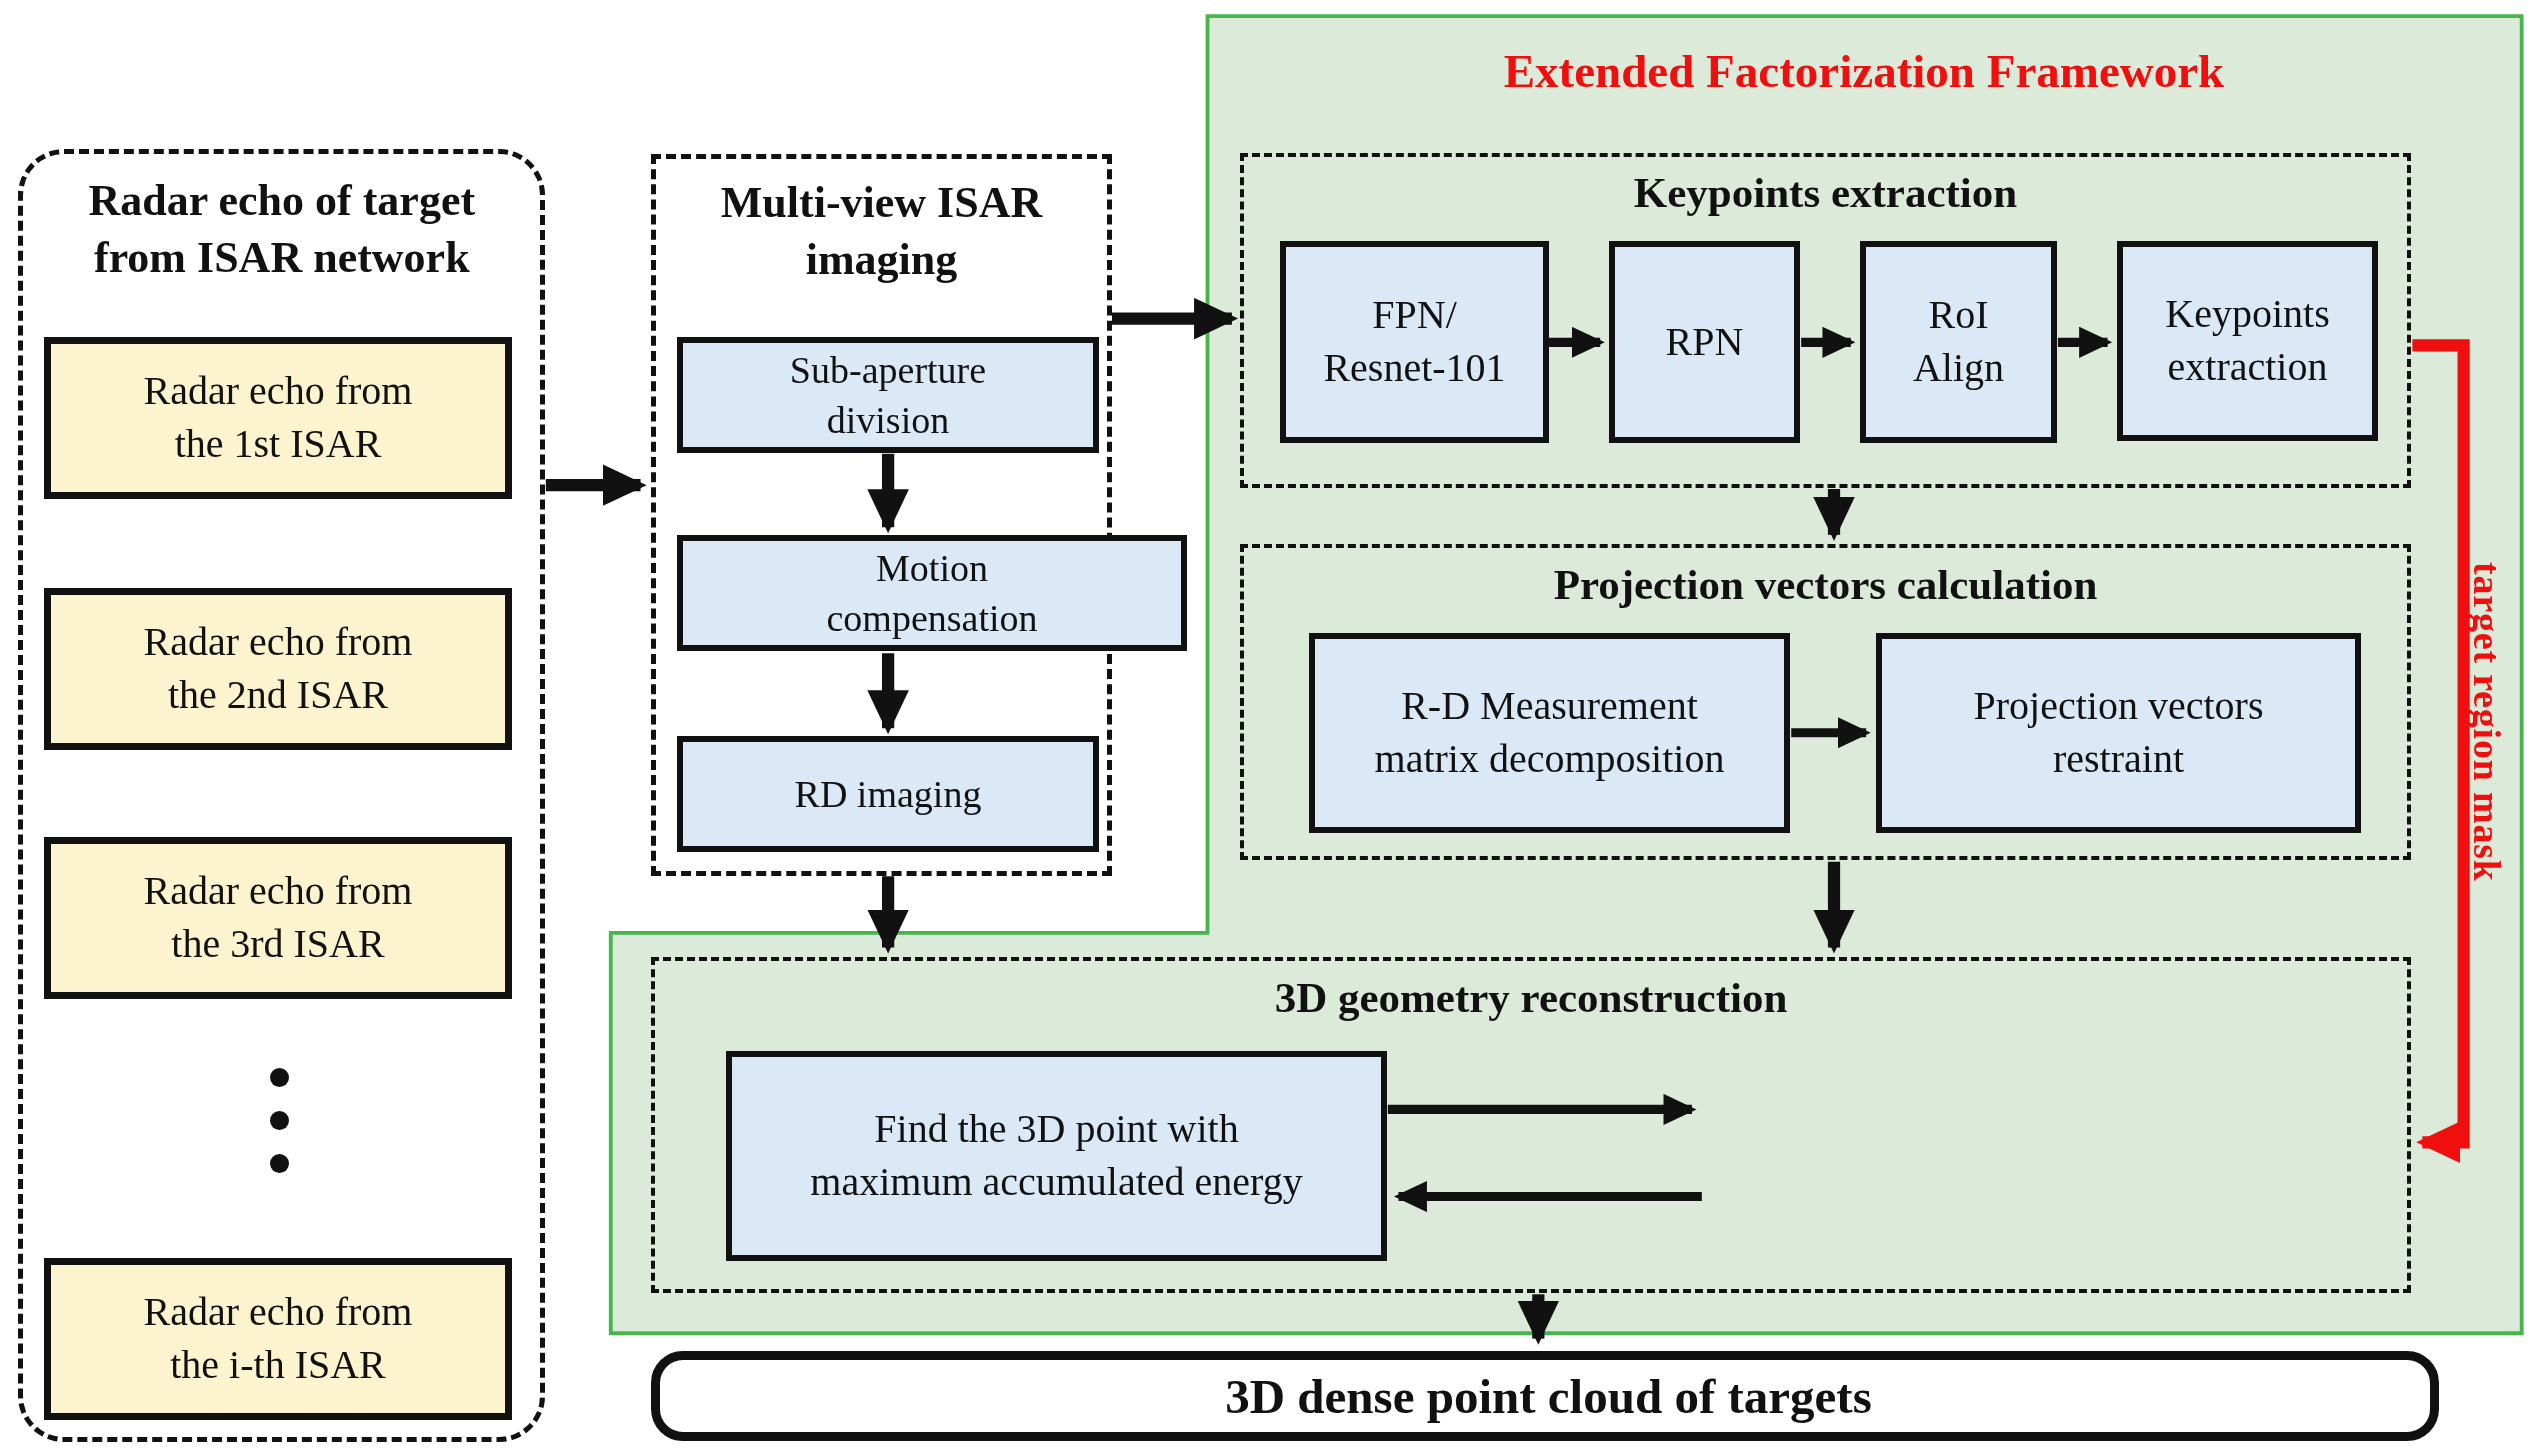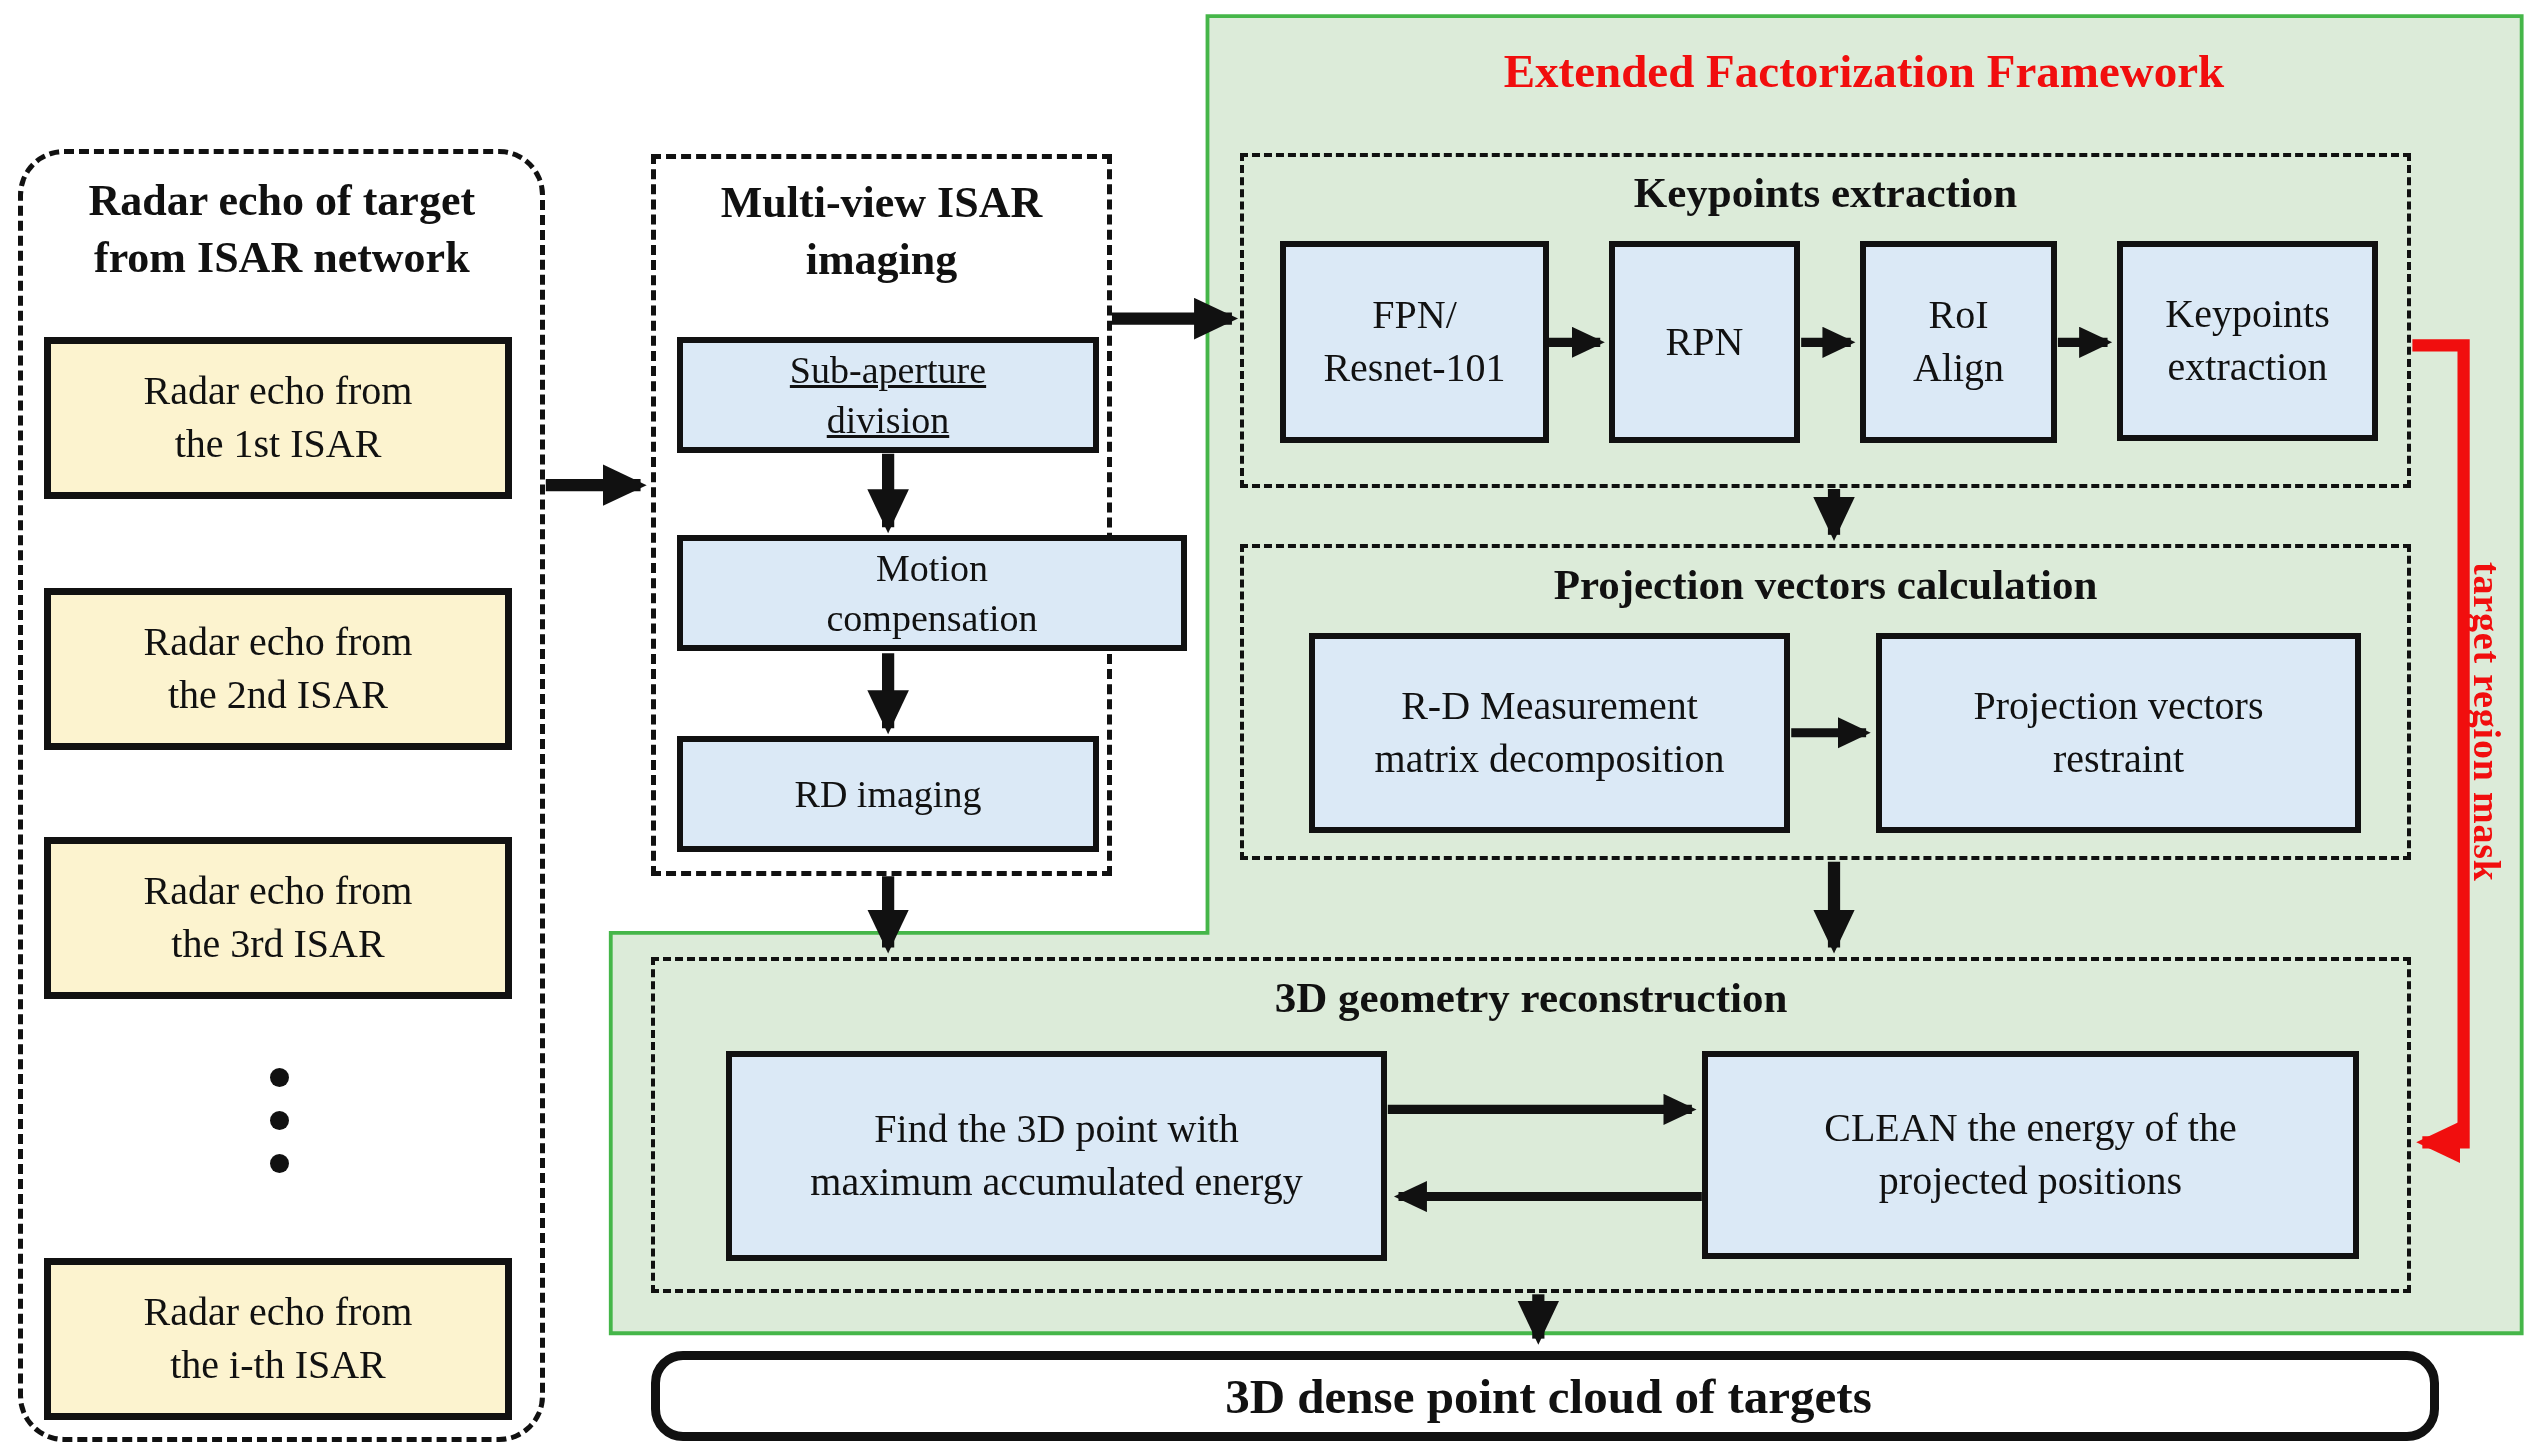--- a/index.html
+++ b/index.html
@@ -55,21 +55,21 @@
     <i></i>
       <i></i>
       <i></i>
   </div>
   <div class="node ybox pre" style="left:44px;top:1258px;width:468px;height:162px;">Radar echo from
 the i-th ISAR</div>
 
   <div class="dashpanel" style="left:651px;top:154px;width:461px;height:722px;"></div>
   <div class="ptitle pre" style="left:651px;top:174px;width:461px;">Multi-view ISAR
 imaging</div>
-  <div class="node bbox pre" style="left:677px;top:337px;width:422px;height:116px;font-size:38px;text-decoration:underline;">Sub-aperture
+  <div class="node bbox pre" style="left:677px;top:337px;width:422px;height:116px;font-size:38px;">Sub-aperture
 division</div>
   <div class="node bbox pre" style="left:677px;top:535px;width:510px;height:116px;font-size:38px;">Motion
 compensation</div>
   <div class="node bbox pre" style="left:677px;top:736px;width:422px;height:116px;font-size:38px;">RD imaging</div>
 
   <div class="redtitle" style="left:1207px;top:44px;width:1314px;color:#f10e0e;">Extended Factorization Framework</div>
 
   <div class="dashsec" style="left:1240px;top:153px;width:1171px;height:335px;"></div>
   <div class="sectitle" style="left:1240px;top:167px;width:1171px;">Keypoints extraction</div>
   <div class="node bbox pre" style="left:1280px;top:241px;width:269px;height:202px;">FPN/
@@ -84,22 +84,20 @@
   <div class="sectitle" style="left:1240px;top:559px;width:1171px;">Projection vectors calculation</div>
   <div class="node bbox pre" style="left:1309px;top:633px;width:481px;height:200px;">R-D Measurement
 matrix decomposition</div>
   <div class="node bbox pre" style="left:1876px;top:633px;width:485px;height:200px;">Projection vectors
 restraint</div>
 
   <div class="dashsec" style="left:651px;top:957px;width:1760px;height:336px;"></div>
   <div class="sectitle" style="left:651px;top:972px;width:1760px;">3D geometry reconstruction</div>
   <div class="node bbox pre" style="left:726px;top:1051px;width:661px;height:210px;">Find the 3D point with
 maximum accumulated energy</div>
-  <div class="node bbox pre" style="left:1702px;top:1051px;width:657px;height:208px;">CLEAN the energy of the
-projected positions</div>
 
   <div class="masklabel" style="left:2465px;top:562px;height:413px;color:#f10e0e;">target region mask</div>
 
   <div class="outbar" style="left:651px;top:1351px;width:1788px;height:90px;">3D dense point cloud of targets</div>
 
   <svg class="layer fg" width="2538" height="1454" viewBox="0 0 3321 1903">
     <defs>
       <marker id="mB" markerUnits="strokeWidth" markerWidth="4" markerHeight="3.6" refX="3.1" refY="1.7" orient="auto">
         <path d="M0,0 L3.6,1.7 L0,3.4 Z" fill="#111"></path>
       </marker>

